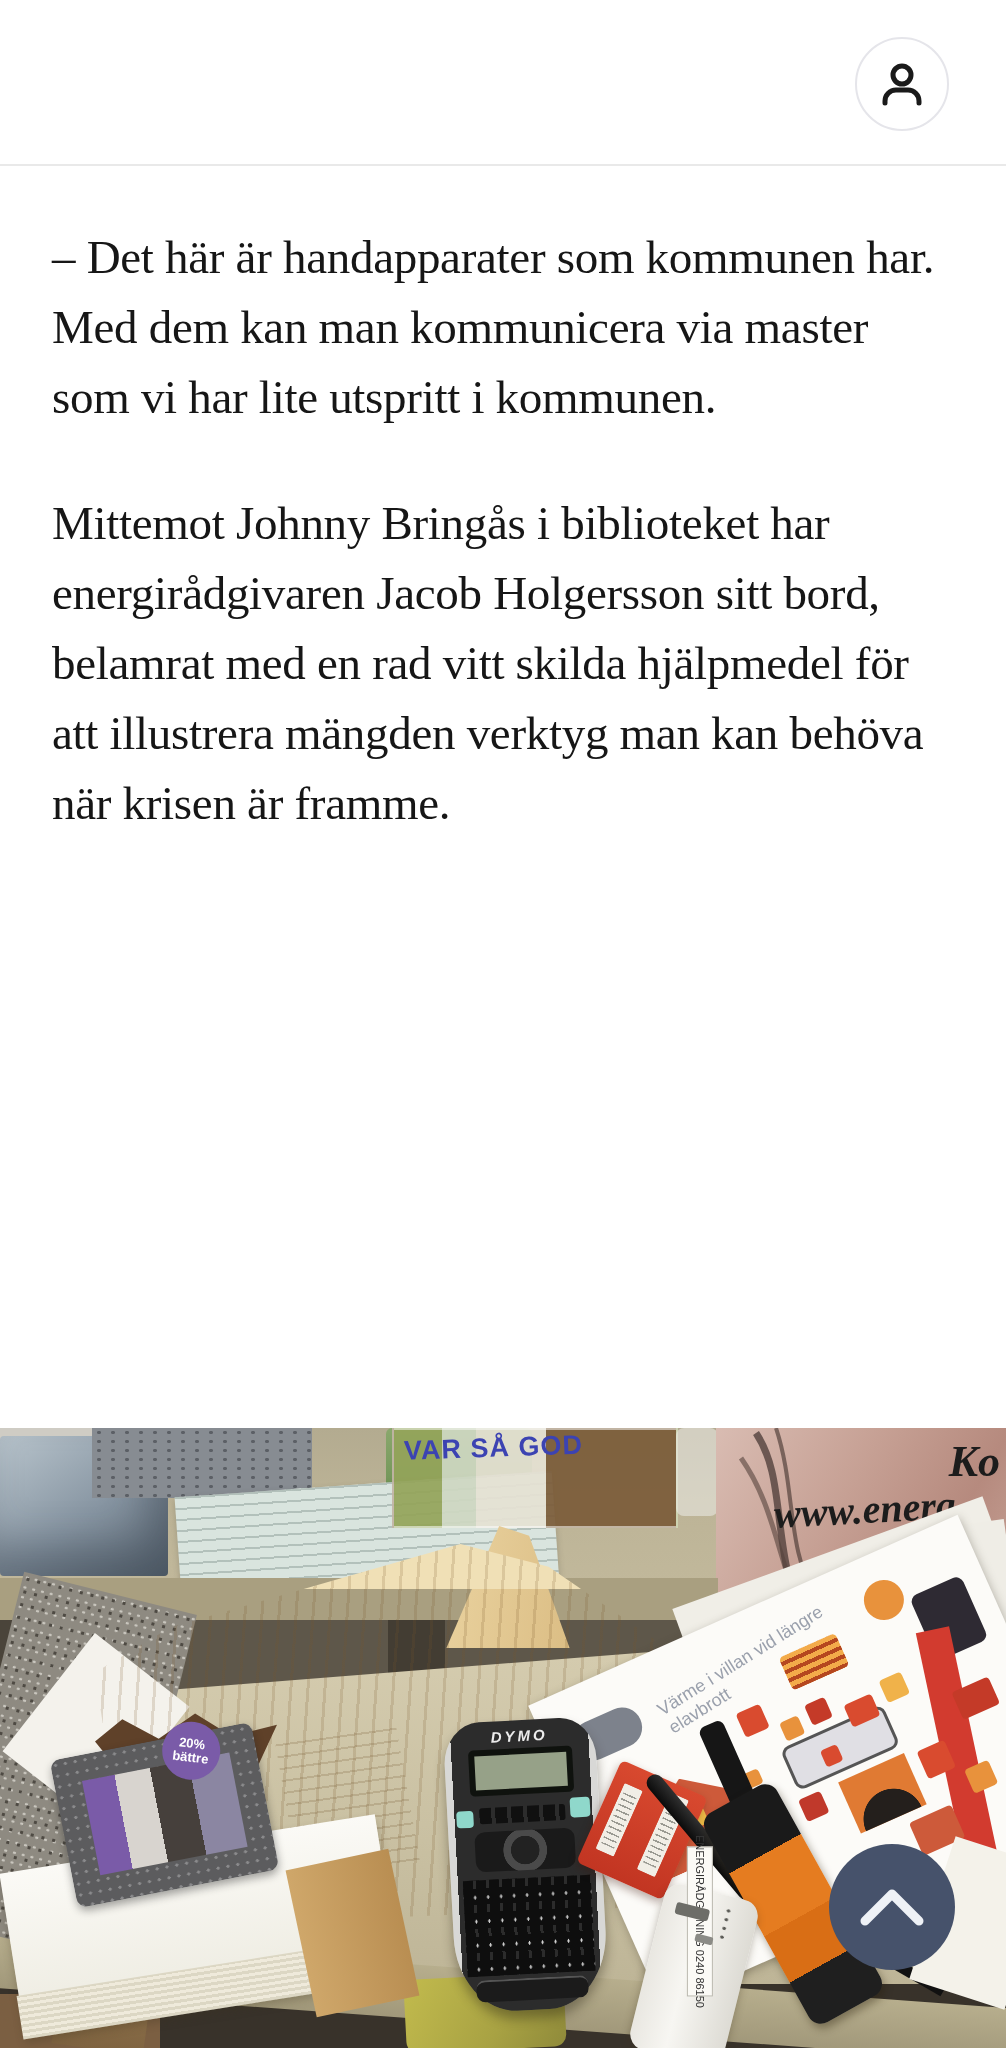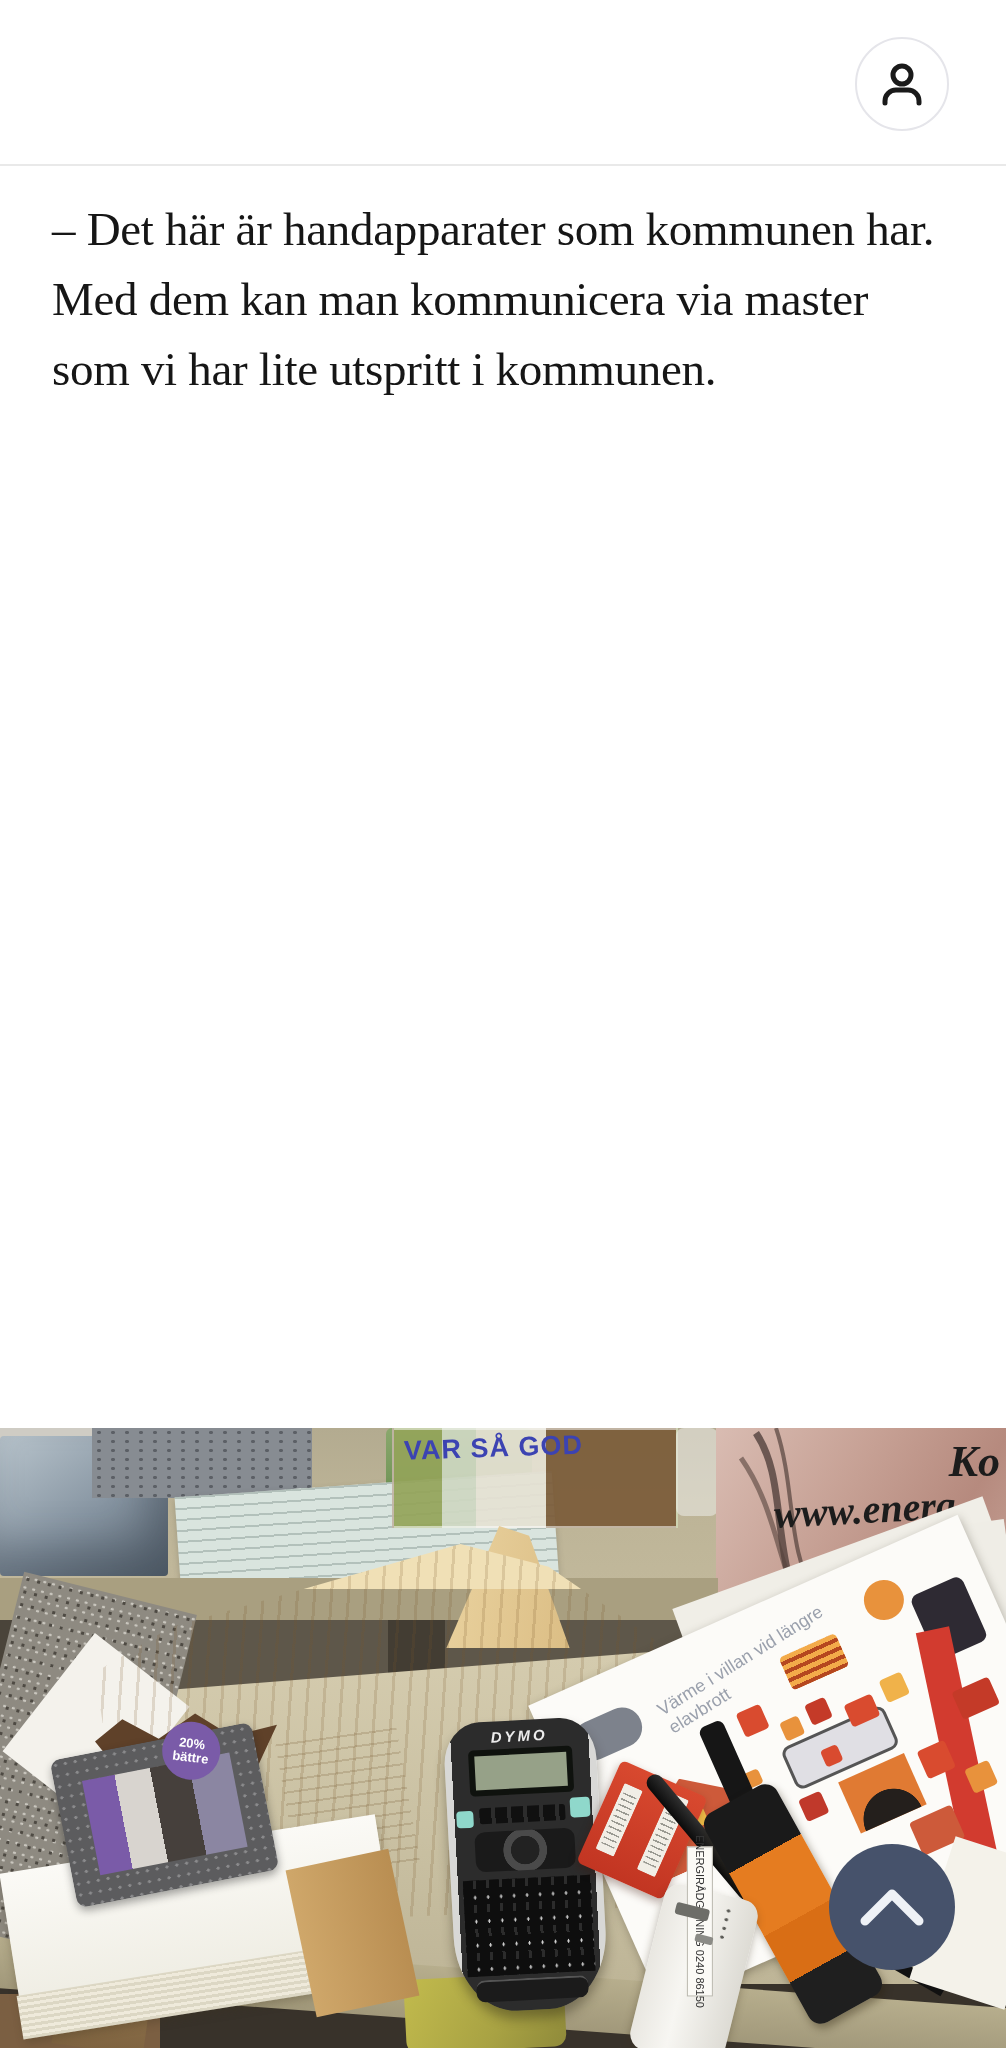--- a/index.html
+++ b/index.html
@@ -14,21 +14,21 @@
   .logo-prefix{position:absolute;left:32px;top:2px;font-style:italic;font-size:34px;
          color:#9a9a9a;font-family:"Liberation Serif",serif;}
   .logo-title{position:absolute;left:0;top:22px;font-size:66px;font-weight:700;color:#2e7cb8;
          letter-spacing:-2px;font-family:"Liberation Serif",serif;white-space:nowrap;}
   .account-btn{position:absolute;left:855px;top:37px;width:94px;height:94px;border-radius:50%;
          background:#fff;border:2px solid #e5e5ea;box-sizing:border-box;display:flex;
          align-items:center;justify-content:center;cursor:pointer;}
 
   
   main{position:absolute;left:0;top:166px;width:1006px;padding:0;}
-  .article{padding:28px 54px 0 52px;}
+  .article{padding:56px 54px 0 52px;}
   .article p{margin:0 0 56px 0;font-size:47px;line-height:70px;color:#161616;
          letter-spacing:-0.3px;}
 
   
   figure{position:absolute;left:0;top:1428px;width:1006px;height:620px;margin:0;
          overflow:hidden;background:#b6ad90;}
   
   .bg-wall{left:0;top:0;width:1006px;height:200px;
          background:linear-gradient(180deg,#b3ab90 0%,#bdb497 40%,#c3ba9d 100%);}
   .wall-patch{left:0;top:0;width:96px;height:42px;background:#cfccc4;}
@@ -223,20 +223,21 @@
       <svg width="52" height="52" viewBox="0 0 52 52" fill="none">
         <circle cx="26" cy="17" r="9" stroke="#1a1a1a" stroke-width="5"></circle>
         <path d="M9 45 v-2 a11 11 0 0 1 11 -11 h12 a11 11 0 0 1 11 11 v2" stroke="#1a1a1a" stroke-width="5" stroke-linecap="round" fill="none"></path>
       </svg>
     </div>
   </header>
 
   <main>
     <div class="article">
       <p>– Det här är handapparater som kommunen har. Med dem kan man kommunicera via master som vi har lite utspritt i kommunen.</p>
+      <p>Mittemot Johnny Bringås i biblioteket har energirådgivaren Jacob Holgersson sitt bord, belamrat med en rad vitt skilda hjälpmedel för att illustrera mängden verktyg man kan behöva när krisen är framme.</p>
     </div>
   </main>
 
   <figure>
     <div class="ab bg-wall"></div>
     <div class="ab wall-patch"></div>
     <div class="ab card-people"></div>
     <div class="ab card-dark"></div>
     <div class="ab card-green"></div>
     <div class="ab pamphlet"></div>

